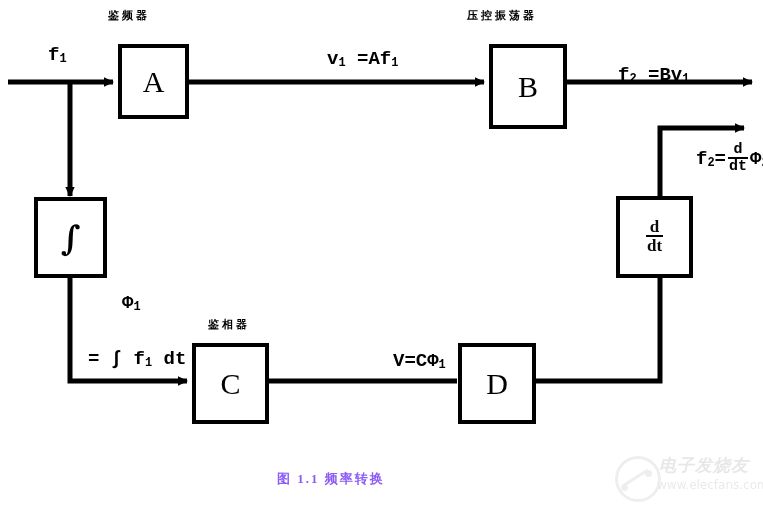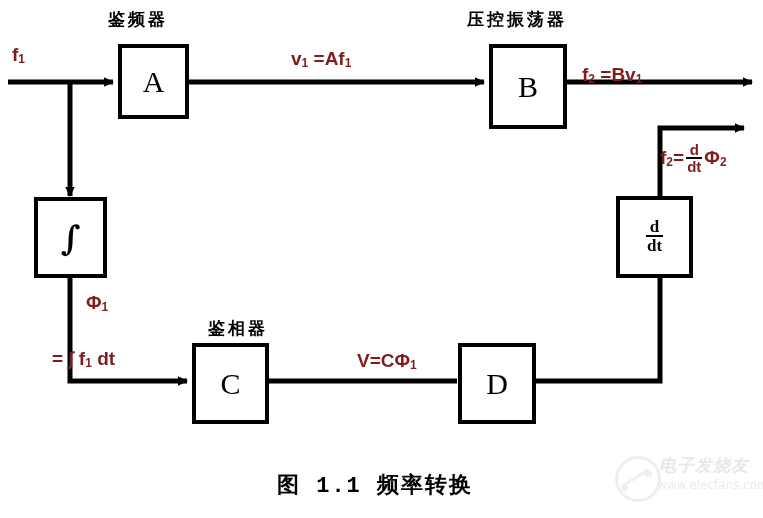--- a/index.html
+++ b/index.html
@@ -23,33 +23,34 @@
     font-family:"Liberation Serif", serif;
     font-size:30px;
     line-height:1;
     color:#000;
   }
 
   .cn{
     position:absolute;
     font-family:"DejaVu Sans", sans-serif;
     font-weight:bold;
-    font-size:17px;
+    font-size:11px;
     letter-spacing:3px;
     white-space:nowrap;
     color:#000;
   }
 
   .lbl{
     position:absolute;
-    font-family:Liberation Sans, sans-serif;
+    font-family:Liberation Mono, monospace;
     font-weight:bold;
     font-size:19px;
     white-space:nowrap;
-    color:#7f1d1d;
+    color:#000000;
+    margin-left:36px;
   }
   .lbl sub{font-size:12px;vertical-align:-2px;}
 
   
   .frac{
     display:inline-block;
     vertical-align:middle;
     text-align:center;
     line-height:1.02;
     font-size:15px;
@@ -66,26 +67,26 @@
   .intsym{
     font-family:"DejaVu Serif", serif;
     font-size:34px;
     font-weight:bold;
     line-height:1;
     color:#000;
   }
 
   .caption{
     position:absolute;
-    font-family:Liberation Mono, monospace;
-    font-weight:bold;
-    font-size:22px;
+    font-family:Liberation Serif, serif;
+    font-weight:bold;
+    font-size:13px;
     letter-spacing:2px;
     white-space:nowrap;
-    color:#000000;
+    color:#8b5cf6;
   }
 
   
   .wm{
     position:absolute;
     right:8px;bottom:6px;
     width:140px;height:72px;
     opacity:.16;
     pointer-events:none;
   }

